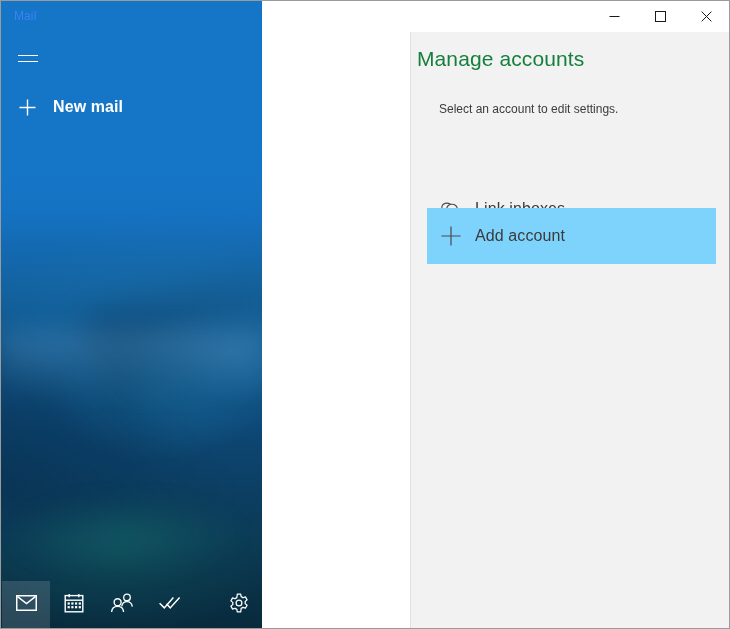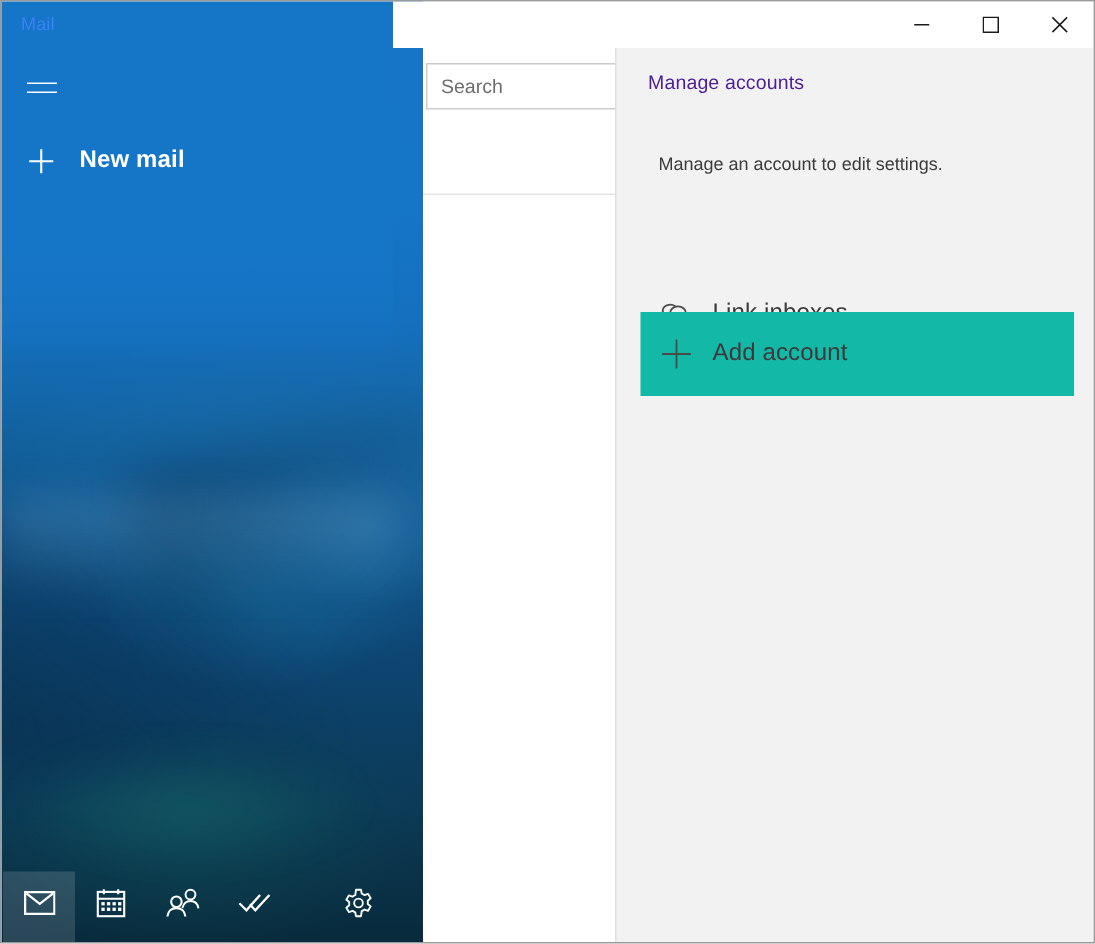--- a/index.html
+++ b/index.html
@@ -67,21 +67,20 @@
 
   
   #nav-pane {
     position: absolute;
     left: 0; top: 0;
     width: 261px;
     height: 627px;
     overflow: hidden;
     background: #1274c4;
     z-index: 20;
-    padding-left: 20px;
   }
   
   #nav-backdrop {
     position: absolute;
     inset: 0;
     background:
       radial-gradient(150px 90px at 60% 63%, rgba(23,110,160,0.55) 0%, rgba(23,110,160,0) 72%),
       radial-gradient(190px 120px at 26% 72%, rgba(10,62,104,0.55) 0%, rgba(10,62,104,0) 75%),
       radial-gradient(260px 150px at 72% 52%, rgba(33,118,178,0.42) 0%, rgba(33,118,178,0) 78%),
       radial-gradient(200px 110px at 45% 88%, rgba(16,84,92,0.5) 0%, rgba(16,84,92,0) 76%),
@@ -259,44 +258,44 @@
     left: 409px; top: 31px;
     width: 319px;
     height: 596px;
     background: #f2f2f2;
     border-left: 1px solid #e0e0e0;
     box-sizing: border-box;
     z-index: 30;
   }
   #settings-title {
     position: absolute;
-    left: 21px;
+    left: 6px;
     top: 15px;
-    font-size: 13px;
-    color: #4c1d95;
+    font-size: 21px;
+    color: #15803d;
     letter-spacing: 0.1px;
   }
   #settings-subtitle {
     position: absolute;
     left: 28px;
     top: 70px;
     font-size: 12px;
     color: #3b3b3b;
   }
   .settings-row {
     position: absolute;
     left: 16px;
     width: 289px;
     height: 56px;
     display: flex;
     align-items: center;
     cursor: default;
   }
   #row-link-inboxes { top: 149px; background: transparent; }
-  #row-add-account  { top: 176px; background: #14b8a6; }
+  #row-add-account  { top: 176px; background: #7dd3fc; }
   .settings-row-icon {
     width: 48px;
     display: flex;
     align-items: center;
     justify-content: center;
     color: #4a4a4a;
     flex: 0 0 auto;
   }
   .settings-row-label {
     font-size: 16px;
@@ -389,30 +388,24 @@
                      a6.6 6.6 0 0 1-1.85-1.07 l-2.4 0.85 -1.7-2.95 1.95-1.62
                      a6.6 6.6 0 0 1 0-2.13 L1.9 7.87 l1.7-2.95 2.4 0.85
                      a6.6 6.6 0 0 1 1.85-1.07 z" stroke="#ffffff" stroke-width="1.25" fill="none" stroke-linejoin="round"></path>
             <circle cx="10" cy="10" r="2.9" stroke="#ffffff" stroke-width="1.25" fill="none"></circle>
           </svg>
         </span>
       </div>
     </div>
   </div>
 
-  <div id="list-pane">
-    <div id="search-box">
-      <input id="search-input" type="text" placeholder="Search" style="">
-    </div>
-    <div id="list-divider"></div>
-  </div>
 
   <div id="settings-pane">
     <div id="settings-title">Manage accounts</div>
-    <div id="settings-subtitle">Manage an account to edit settings.</div>
+    <div id="settings-subtitle">Select an account to edit settings.</div>
 
     <div class="settings-row" id="row-link-inboxes">
       <span class="settings-row-icon">
         <svg width="22" height="18" viewBox="0 0 22 18" aria-hidden="true">
           <path d="M10.2 4.1 C7.0 2.2 2.6 3.3 1.9 6.4 C1.2 9.5 4.4 11.9 7.3 11.0" stroke="#4a4a4a" stroke-width="1.15" fill="none" stroke-linecap="round"></path>
           <ellipse cx="12.0" cy="8.6" rx="5.2" ry="4.4" stroke="#4a4a4a" stroke-width="1.15" fill="none"></ellipse>
           <path d="M6.2 11.4 C6.0 13.2 7.4 14.4 9.1 14.2" stroke="#4a4a4a" stroke-width="1.15" fill="none" stroke-linecap="round"></path>
         </svg>
       </span>
       <span class="settings-row-label">Link inboxes</span>

